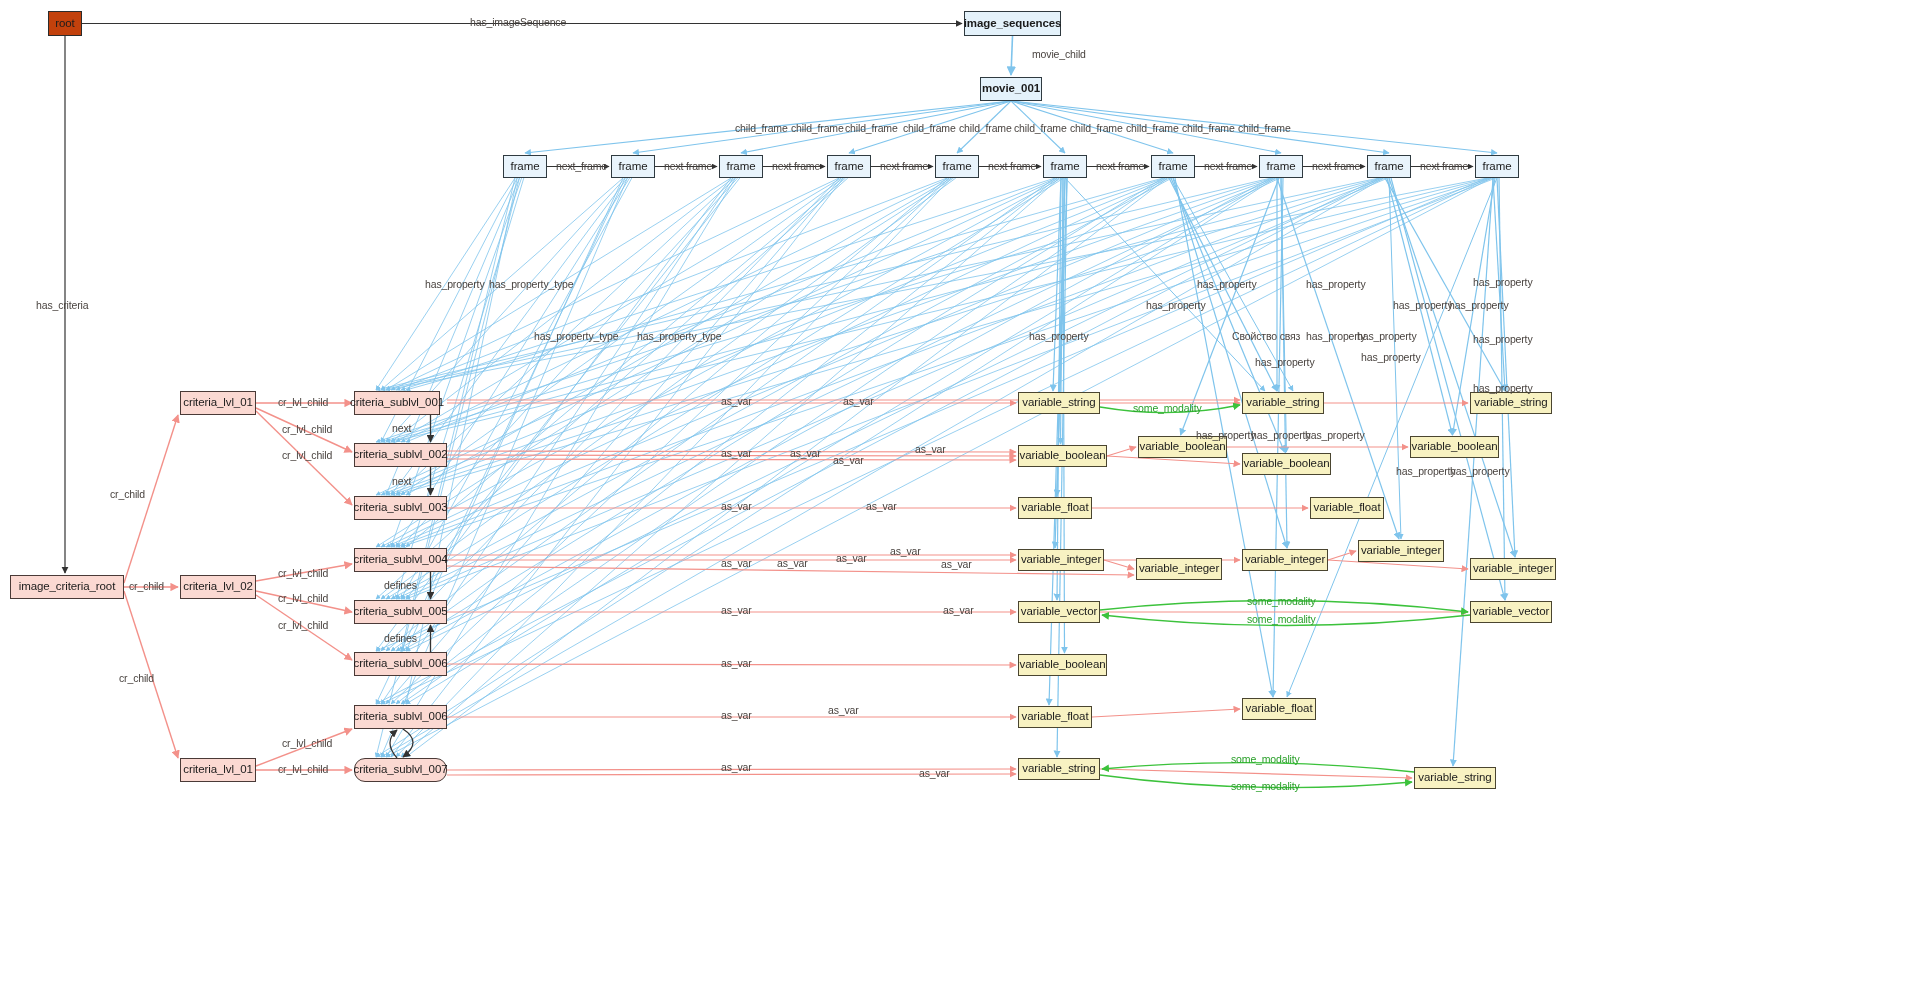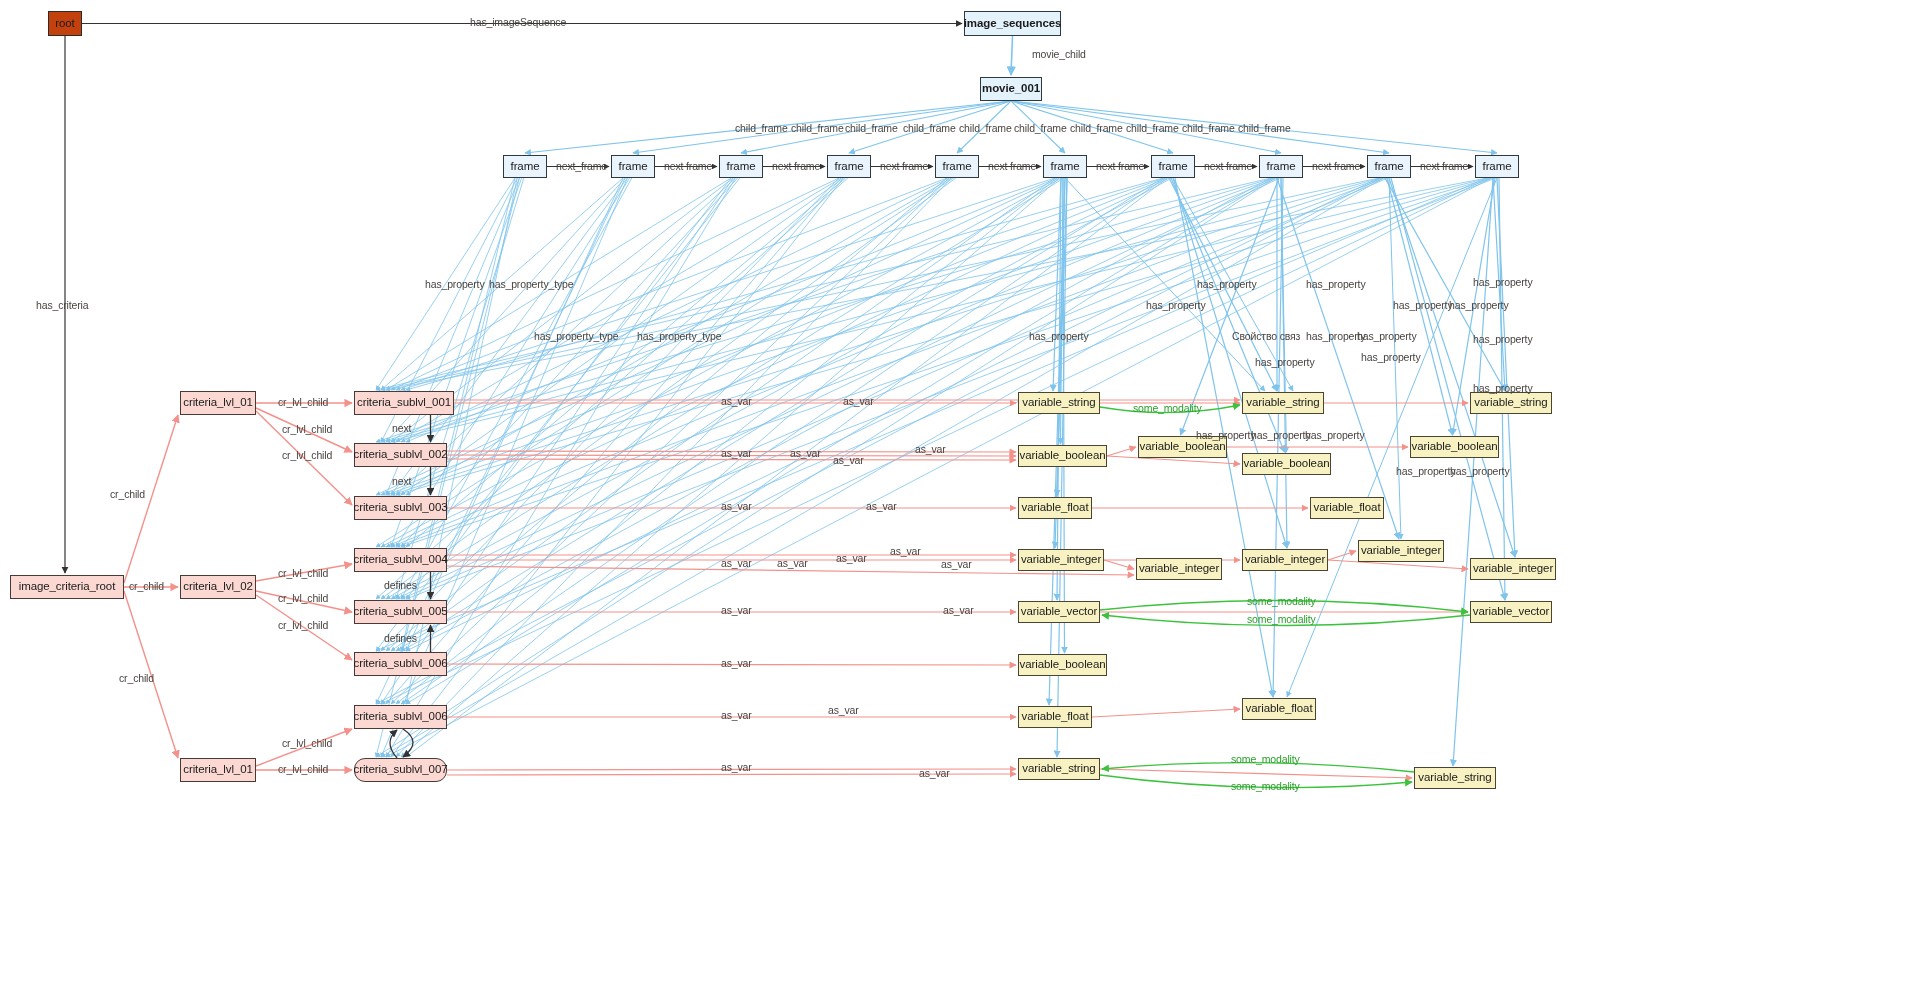--- a/index.html
+++ b/index.html
@@ -344,21 +344,21 @@
       </div>
       <div class="node kind-criteria" style="left: 180px; top: 391px; width: 76px; height: 24px;">
         <span>criteria_lvl_01</span>
       </div>
       <div class="node kind-criteria" style="left: 180px; top: 575px; width: 76px; height: 24px;">
         <span>criteria_lvl_02</span>
       </div>
       <div class="node kind-criteria" style="left: 180px; top: 758px; width: 76px; height: 24px;">
         <span>criteria_lvl_01</span>
       </div>
-      <div class="node kind-criteria" style="left: 354px; top: 391px; width: 100px; height: 24px;">
+      <div class="node kind-criteria" style="left: 354px; top: 391px; width: 86px; height: 24px;">
         <span>criteria_sublvl_001</span>
       </div>
       <div class="node kind-criteria" style="left: 354px; top: 443px; width: 93px; height: 24px; text-align: right;">
         <span>criteria_sublvl_002</span>
       </div>
       <div class="node kind-criteria" style="left: 354px; top: 496px; width: 93px; height: 24px;">
         <span>criteria_sublvl_003</span>
       </div>
       <div class="node kind-criteria" style="left: 354px; top: 548px; width: 93px; height: 24px;">
         <span>criteria_sublvl_004</span>

